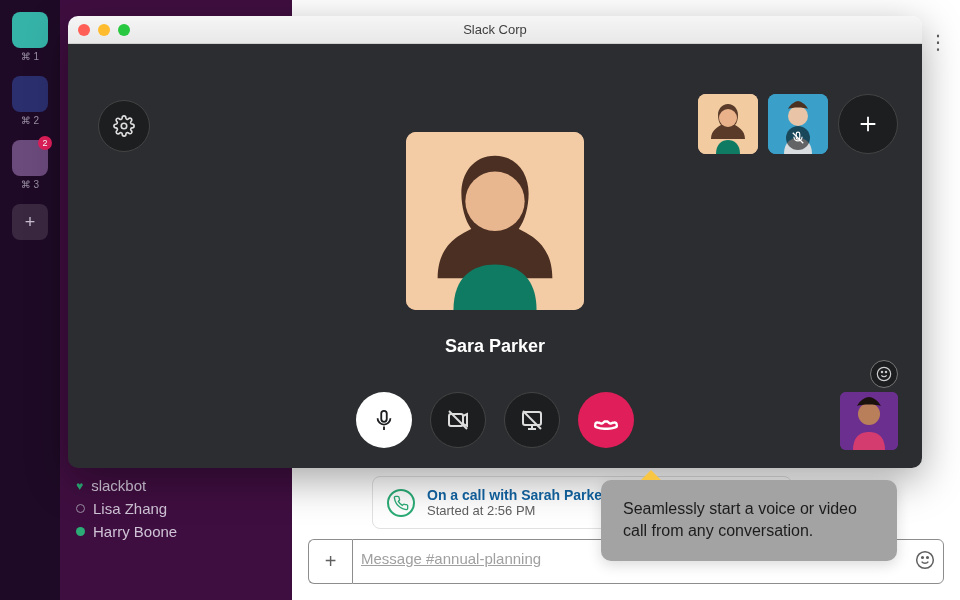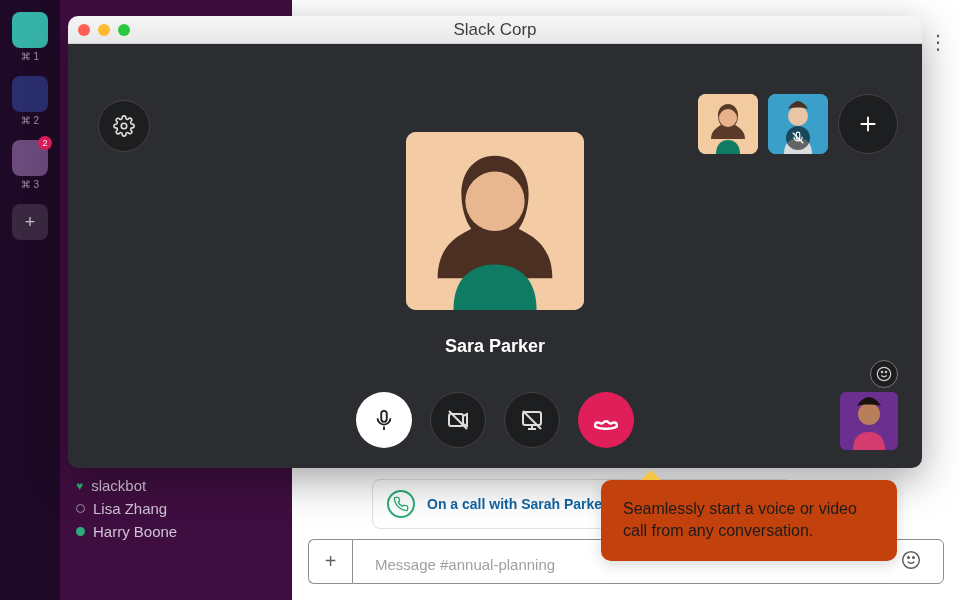--- a/index.html
+++ b/index.html
@@ -69,22 +69,22 @@
 .call-notice-text .line2 { color:#616061; font-size:13px; }
 .composer {
   margin: 0 16px 16px 16px; display:flex; align-items:stretch;
 }
 .composer-plus {
   width:44px; border:1px solid #8d8d8d; border-right:none; border-radius:6px 0 0 6px;
   display:flex; align-items:center; justify-content:center; color:#616061; font-size:20px;
 }
 .composer-input {
   flex:1; border:1px solid #8d8d8d; border-radius:0 6px 6px 0;
-  padding:10px 22px; font-size:15px; color:#a0a0a0;
-  display:flex; align-items:flex-end; justify-content:space-between;
+  padding:10px 8px; font-size:15px; color:#a0a0a0;
+  display:flex; align-items:flex-start; justify-content:space-between;text-decoration:underline;
 }
 .composer-emoji { color:#616061; }
 .topbar-more {
   position:absolute; top:30px; right:12px; color:#616061; font-size:20px;
 }
 
 
 .call-window {
   position:absolute;
   top: 16px; left: 68px;
@@ -95,21 +95,21 @@
   display:flex; flex-direction:column;
 }
 .call-titlebar {
   height: 28px; background: linear-gradient(#f6f6f6,#e8e8e8);
   display:flex; align-items:center; position:relative;
   border-bottom:1px solid #d0d0d0;
 }
 .traffic { display:flex; gap:8px; position:absolute; left:10px; }
 .traffic span { width:12px; height:12px; border-radius:50%; display:inline-block; }
 .tl-red{background:#ff5f57;} .tl-yellow{background:#febc2e;} .tl-green{background:#28c840;}
-.call-title { flex:1; text-align:center; font-size:17px; color:#3f3f3f; }
+.call-title { flex:1; text-align:center; font-size:13px; color:#3f3f3f; }
 .call-body {
   flex:1; background:#2b2d30; position:relative;
   display:flex; flex-direction:column; align-items:center;
   justify-content:flex-start;
   padding-top: 88px;
 }
 .settings-btn {
   position:absolute; top:56px; left:30px;
   width:52px; height:52px; border-radius:50%; background:#1d1e20; border:1px solid #444;
   display:flex; align-items:center; justify-content:center; color:#ddd;
@@ -160,21 +160,21 @@
   position:absolute; right:24px; bottom:80px;
   width:28px; height:28px; border-radius:50%; border:1px solid #777;
   background:#1d1e20; display:flex; align-items:center; justify-content:center; color:#ccc;
   font-size:14px;
 }
 
 
 .tooltip {
   position:absolute;
   left: 601px; top: 480px;
-  background:#c2410c; color:#1d1c1d;
+  background:#a3a3a3; color:#1d1c1d;
   padding:18px 22px; border-radius:10px;
   font-size:16px; line-height:1.4;
   width: 296px;
   box-shadow: 0 4px 14px rgba(0,0,0,0.15);
 }
 .tooltip::before {
   content:""; position:absolute; top:-10px; left:40px;
   border-left:10px solid transparent; border-right:10px solid transparent;
   border-bottom:10px solid #f8c642;
 }
@@ -222,20 +222,21 @@
     <div class="main-spacer"></div>
 
     <div class="call-notice">
       <span class="call-notice-icon">
         <svg width="16" height="16" viewBox="0 0 24 24" fill="none" stroke="currentColor" stroke-width="2">
             <path d="M22 16.9v3a2 2 0 0 1-2.2 2 19.8 19.8 0 0 1-8.6-3.1 19.5 19.5 0 0 1-6-6A19.8 19.8 0 0 1 2.1 4.2 2 2 0 0 1 4.1 2h3a2 2 0 0 1 2 1.7c.1.9.3 1.8.6 2.6a2 2 0 0 1-.5 2.1L8 9.6a16 16 0 0 0 6 6l1.2-1.2a2 2 0 0 1 2.1-.5c.8.3 1.7.5 2.6.6A2 2 0 0 1 22 16.9z"></path>
           </svg>
       </span>
       <div class="call-notice-text">
         <div class="line1">On a call with Sarah Parker</div>
+        <div class="line2">Started at 2:56 PM</div>
       </div>
     </div>
 
     <div class="composer">
       <div class="composer-plus">+</div>
       <div class="composer-input">
         <span>Message #annual-planning</span>
         <span class="composer-emoji">
           <svg width="20" height="20" viewBox="0 0 24 24" fill="none" stroke="currentColor" stroke-width="1.8">
               <circle cx="12" cy="12" r="10"></circle>

